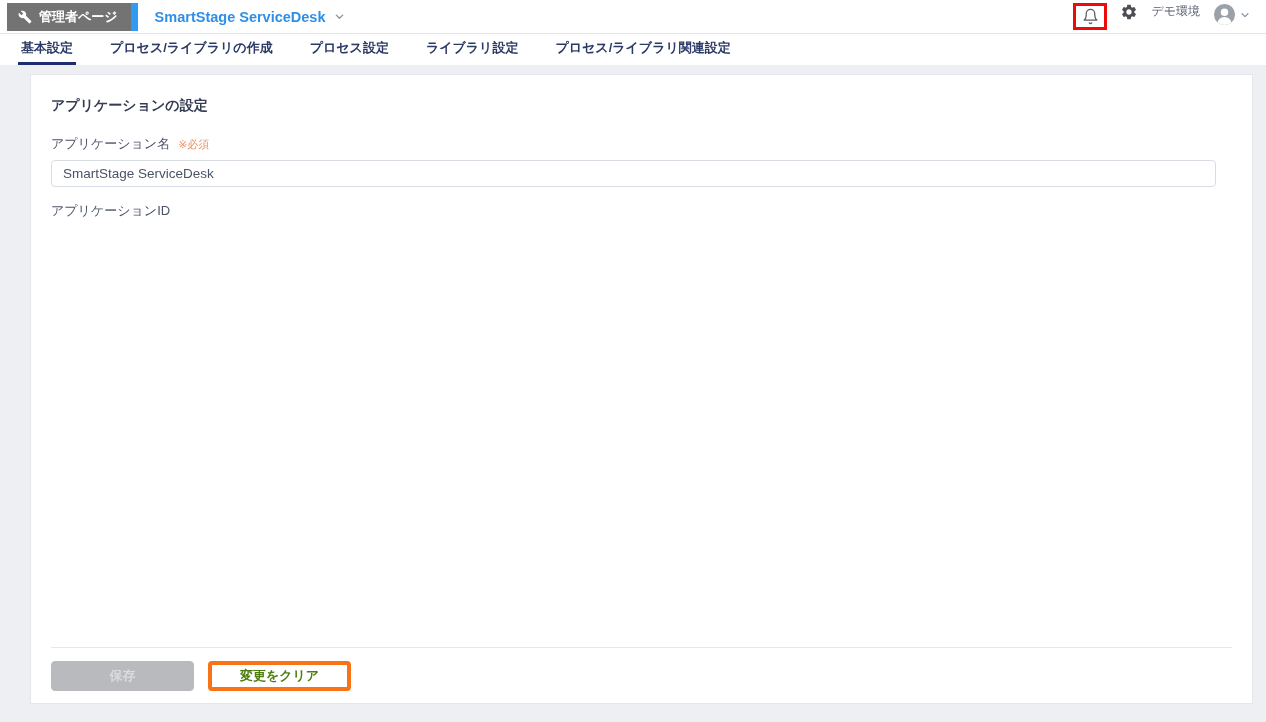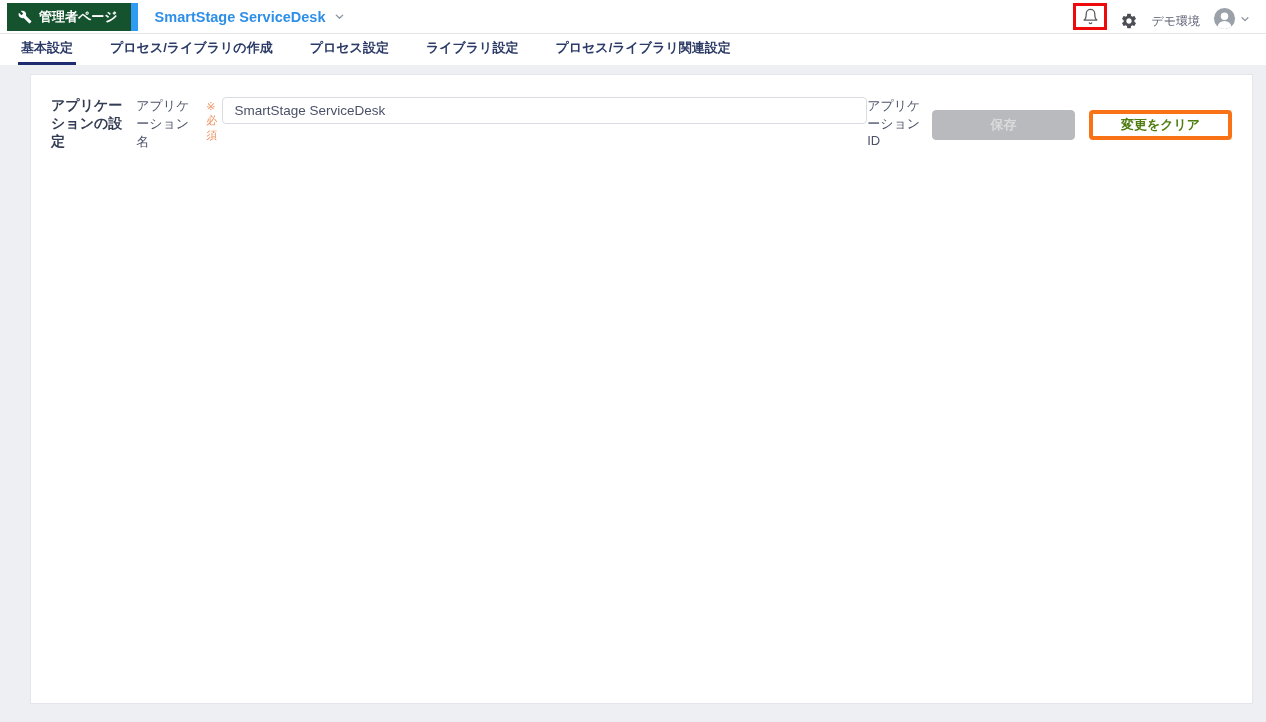--- a/index.html
+++ b/index.html
@@ -15,21 +15,21 @@
   .topbar {
     height: 34px;
     display: flex;
     align-items: center;
     background: #ffffff;
     border-bottom: 1px solid #e3e5e9;
     padding-left: 7px;
   }
   .admin-badge {
     height: 28px;
-    background: #14532d;
+    background: #737373;
     border-right: 7px solid #2f9bf2;
     color: #ffffff;
     display: flex;
     align-items: center;
     gap: 7px;
     padding: 0 13px 0 11px;
     font-size: 13px;
     font-weight: bold;
     cursor: pointer;
   }
@@ -41,21 +41,21 @@
     cursor: pointer;
   }
   .app-title {
     color: #2e8fe8;
     font-size: 14.5px;
     font-weight: bold;
   }
   .topbar-right {
     margin-left: auto;
     display: flex;
-    align-items: flex-end;
+    align-items: flex-start;
     gap: 13px;
     padding-right: 16px;
   }
   .annotation-box {
     border: 3px solid #ee0a0a;
     width: 34px;
     height: 27px;
     display: flex;
     align-items: center;
     justify-content: center;
@@ -116,21 +116,21 @@
     margin-bottom: -1px;
     padding: 0 2px;
     cursor: pointer;
     white-space: nowrap;
   }
   .sub-tab.active { border-bottom-color: #1f2d70; }
 
   .card-body {
     flex: 1;
     display: flex;
-    flex-direction: row;
+    flex-direction: column;
     padding: 22px 20px 12px 20px;
     min-height: 0;
   }
   .section-title {
     font-size: 14px;
     font-weight: bold;
     color: #333c52;
     margin-bottom: 20px;
   }
   .field-label-row {

